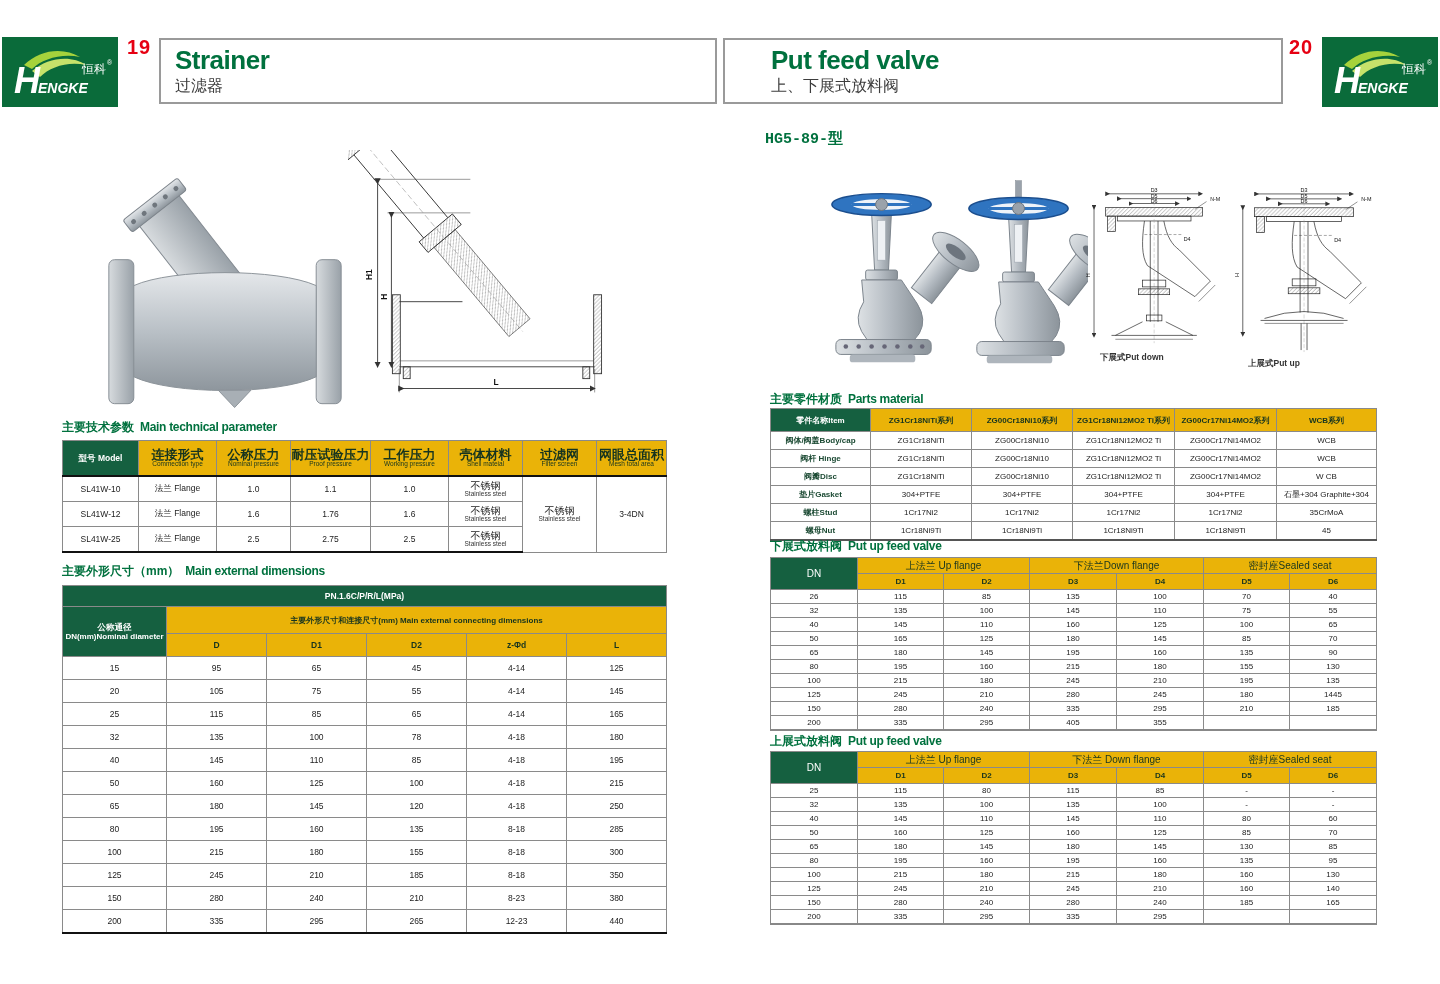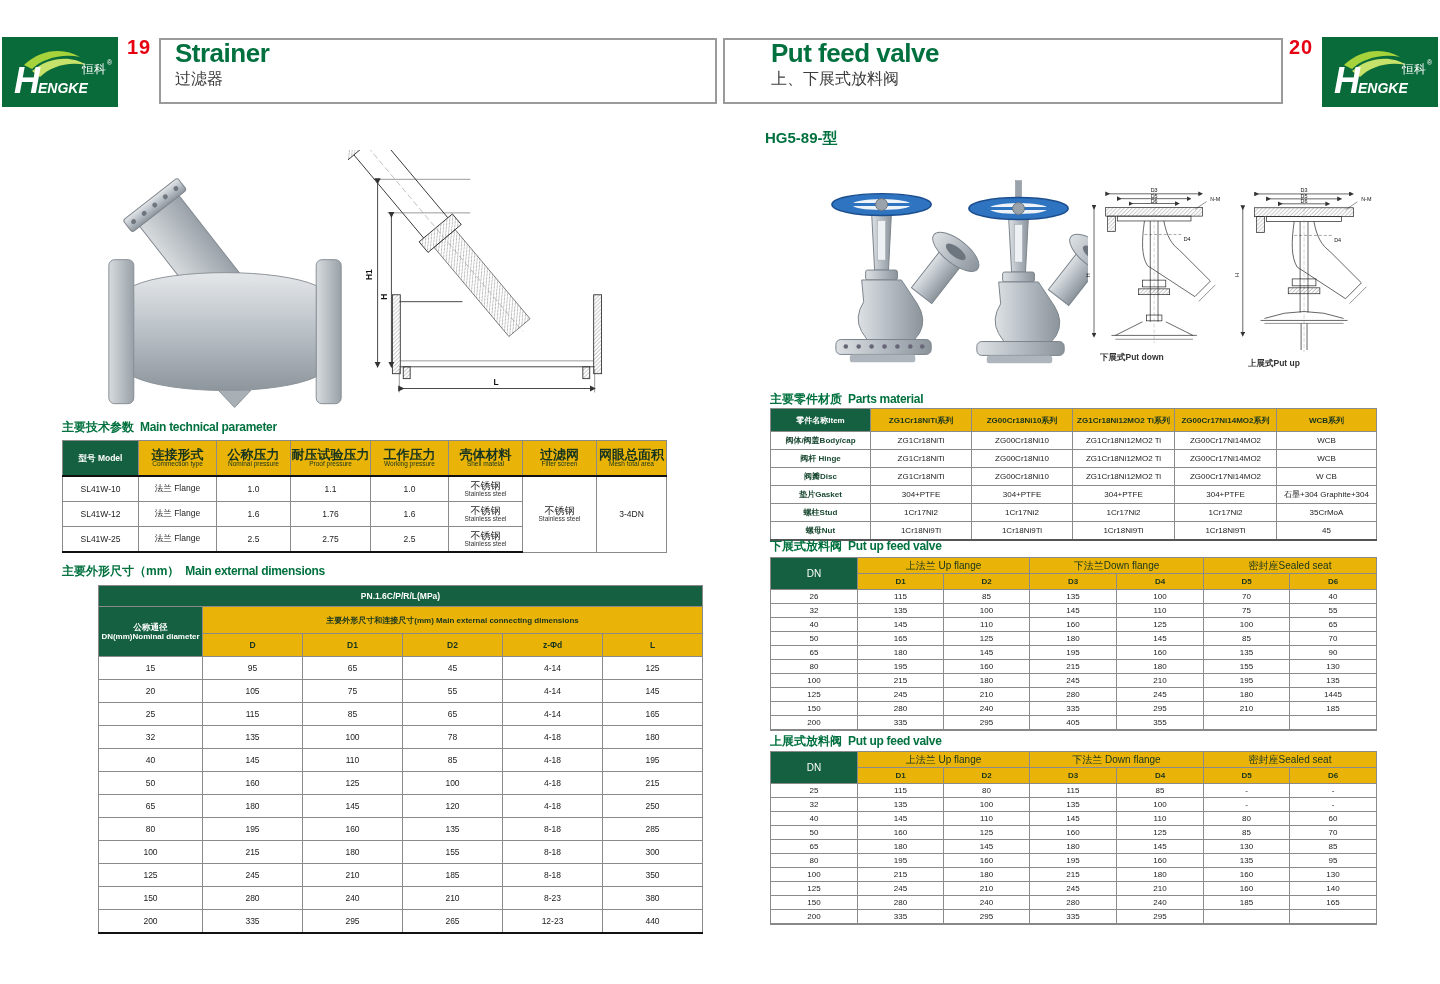--- a/index.html
+++ b/index.html
@@ -5,21 +5,21 @@
   html,body{margin:0;padding:0;}
   body{
     width:1440px;height:984px;position:relative;background:#fff;
     font-family:"Liberation Sans","DejaVu Sans",sans-serif;color:#222;
     overflow:hidden;
   }
   .abs{position:absolute;}
   
   .logo-box{width:116px;height:70px;background:#0a6b3a;}
   .page-num{color:#e60012;font-weight:bold;font-size:20px;letter-spacing:1px;}
-  .title-box{height:66px;border:2px solid #9a9a9a;background:#fff;box-sizing:border-box;}
+  .title-box{height:66px;border:2px solid #9a9a9a;background:#fff;box-sizing:border-box;padding-top:7px;}
   .title-en{font-size:26px;font-weight:bold;color:#00713e;line-height:1;letter-spacing:-.5px;}
   .title-zh{font-size:16px;color:#3d3d3d;margin-top:3px;}
   
   .sec-title{font-weight:bold;color:#00713e;font-size:12px;white-space:nowrap;}
   .sec-title .en{margin-left:6px;letter-spacing:-.3px;}
   
   table{border-collapse:collapse;table-layout:fixed;background:#fff;}
   td,th{border:1px solid #8a8a8a;text-align:center;vertical-align:middle;padding:0;overflow:hidden;font-weight:normal;}
   .dark{background:#156040;color:#fff;}
   .light{background:#eab308;color:#16341f;}
@@ -29,21 +29,21 @@
   .two span{display:block;}
   .z{font-size:10px;line-height:9px;}
   .e{font-size:6.5px;line-height:8px;color:#333;}
   
   .t-tech{width:604px;font-size:8.5px;}
   .t-tech th{height:34px;}
   .t-tech td{height:24px;}
   .t-tech tr.hdr th{border-bottom:2px solid #111;}
   .t-tech tr:last-child td{border-bottom:2px solid #111;}
   
-  .t-dims{width:604px;font-size:8.5px;margin-left:36px;}
+  .t-dims{width:604px;font-size:8.5px;}
   .t-dims .pn td{height:20px;font-size:8.5px;font-weight:bold;}
   .t-dims .grp td{height:26px;font-size:8px;font-weight:bold;}
   .t-dims .sub td{height:22px;font-size:8.5px;font-weight:bold;}
   .t-dims tbody td{height:22px;}
   .t-dims tbody tr:last-child td{border-bottom:2px solid #111;}
   .dn-cell{font-size:7px;line-height:9px;}
   .dn-cell b{display:block;font-size:8.5px;}
   
   .t-parts{width:606px;font-size:8px;}
   .t-parts th{height:22px;font-size:8px;font-weight:bold;}
@@ -378,21 +378,21 @@
         <td>200</td>
         <td>335</td>
         <td>295</td>
         <td>265</td>
         <td>12-23</td>
         <td>440</td>
       </tr>
     </tbody>
 </table>
 
-<div class="abs sec-title" style="left:765px;top:129px;font-size:15px;">HG5-89-型</div>
+<div class="abs sec-title" style="left:765px;top:129px;font-size:15px;font-family:Liberation Mono, monospace;">HG5-89-型</div>
 
 <div class="abs" style="left:820px;top:180px;">
   <svg width="268" height="195" viewBox="0 0 270 195">
     <defs>
       <linearGradient id="vg" x1="0" y1="0" x2="1" y2="0">
         <stop offset="0" stop-color="#dde1e4"></stop>
           <stop offset=".5" stop-color="#b3bac1"></stop>
           <stop offset="1" stop-color="#8c949b"></stop>
       </linearGradient>
     </defs>

